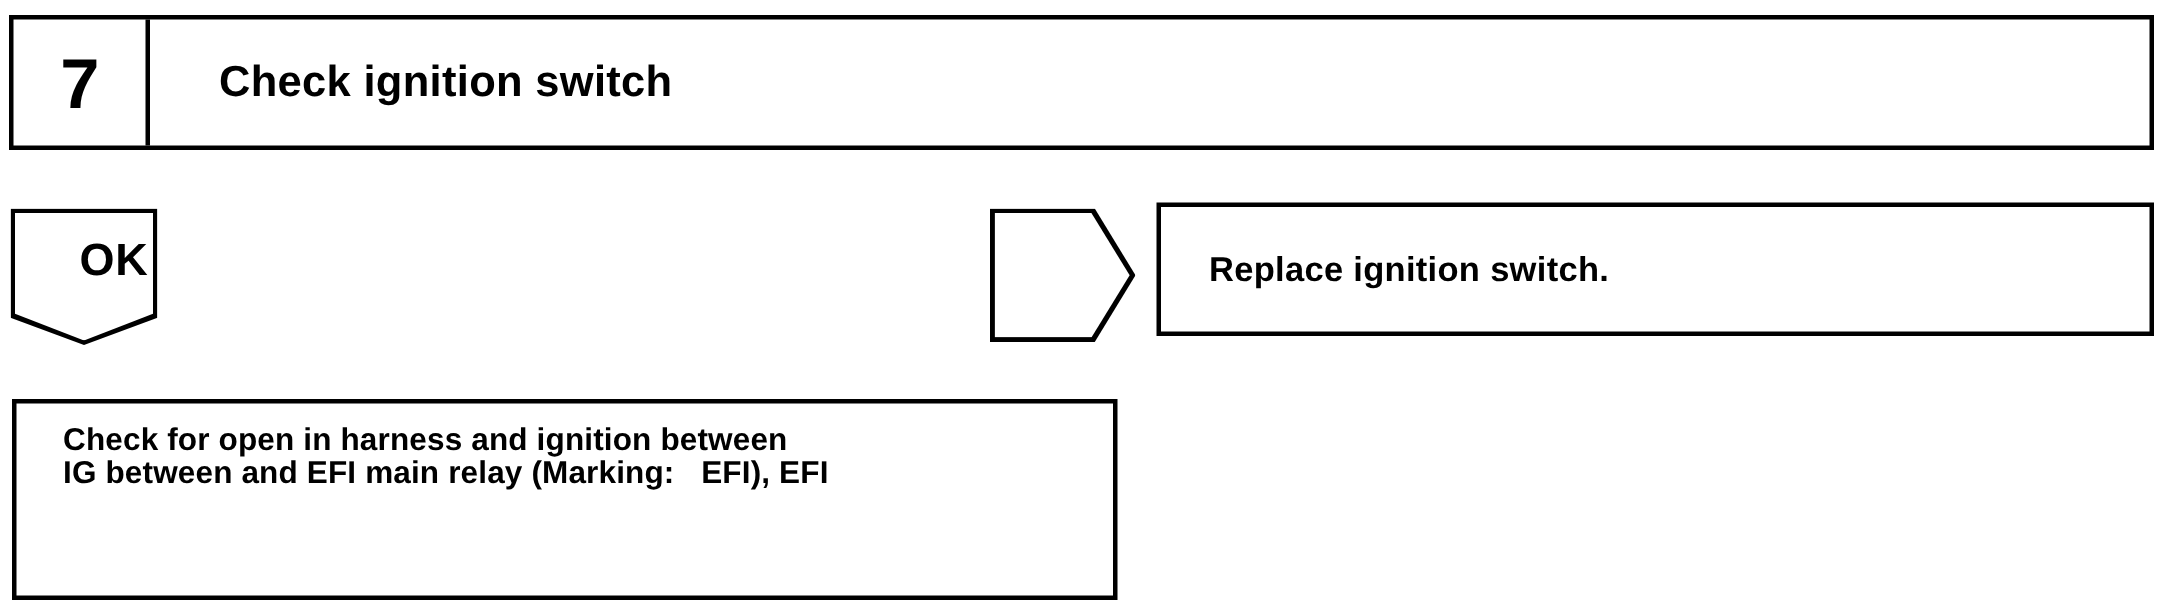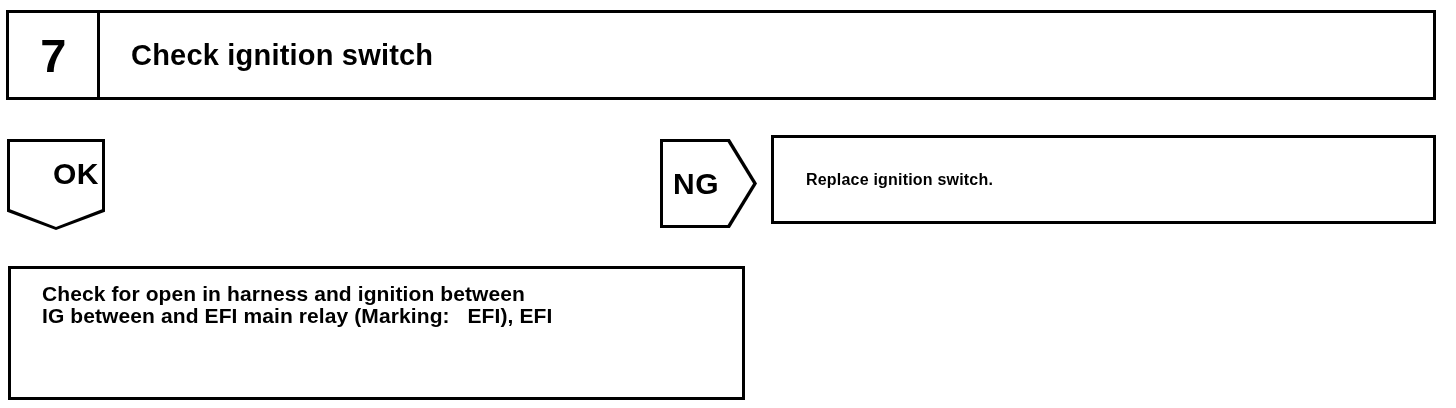--- a/index.html
+++ b/index.html
@@ -41,21 +41,21 @@
   .step-number {
     font-size: 47px;
     font-weight: bold;
     line-height: 1;
     letter-spacing: -0.5px;
   }
   .step-title-cell {
     flex: 1;
     display: flex;
     align-items: center;
-    padding-left: 31px;
+    padding-left: 46px;
   }
   .step-title {
     font-size: 29px;
     font-weight: bold;
     letter-spacing: 0.2px;
     white-space: nowrap;
   }
 
   
   .badge-ok {
@@ -135,21 +135,21 @@
     width: 665px;
     height: 89px;
     box-sizing: border-box;
     border: 3px solid #000000;
     background: #ffffff;
     display: flex;
     align-items: center;
     padding-left: 32px;
   }
   .action-text {
-    font-size: 16px;
+    font-size: 23px;
     font-weight: bold;
     letter-spacing: 0.2px;
     white-space: nowrap;
   }
 
   .result-box {
     position: absolute;
     left: 8px;
     top: 266px;
     width: 737px;
@@ -179,21 +179,20 @@
   </div>
 </div>
 
 <div class="badge-ok">
   <div class="badge-ok-inner"></div>
   <div class="badge-ok-label">OK</div>
 </div>
 
 <div class="badge-ng">
   <div class="badge-ng-inner"></div>
-  <div class="badge-ng-label">NG</div>
 </div>
 
 <div class="action-box">
   <span class="action-text">Replace ignition switch.</span>
 </div>
 
 <div class="result-box">
   <div class="result-line">Check for open in harness and ignition between</div>
   <div class="result-line">IG between and EFI main relay (Marking:   EFI), EFI</div>
 </div>

